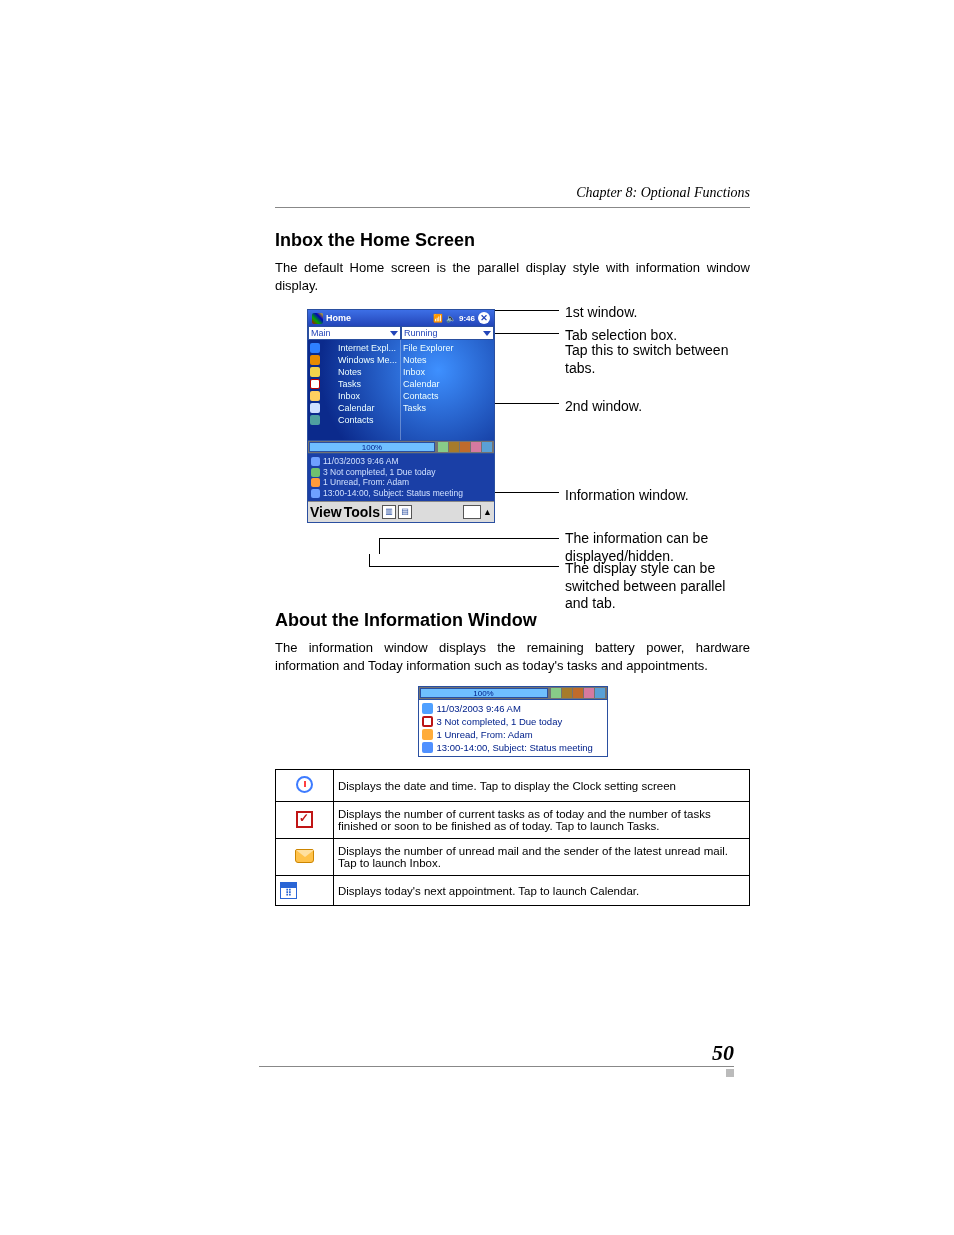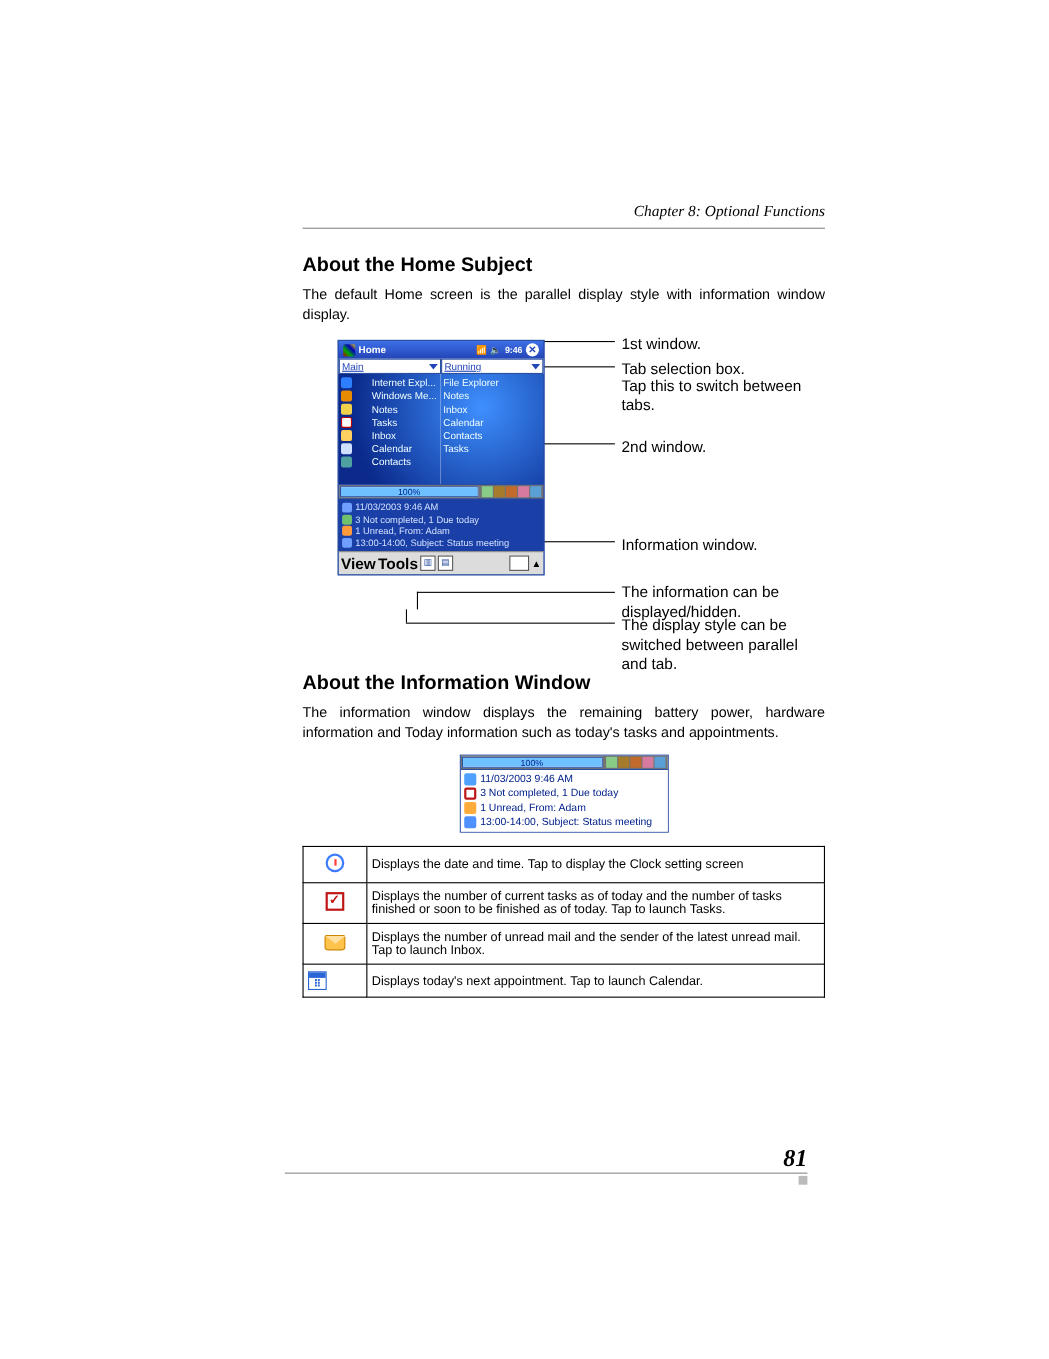--- a/index.html
+++ b/index.html
@@ -71,21 +71,21 @@
   .dev-title .flag { width:11px; height:11px; background:linear-gradient(45deg,#b00,#0a0,#00b,#ec0); border-radius:2px;}
   .dev-title .winlabel { flex:1; }
   .dev-title .ti { font-size:8px; }
   .dev-title .close {
     background:#fff; color:#2345b8; width:12px; height:12px; border-radius:50%;
     display:flex; align-items:center; justify-content:center; font-weight:bold;
   }
   .dev-tabs { display:flex; background:#2345b8; }
   .dev-tab {
     flex:1; background:#fff; color:#2345b8; border:1px solid #2a4fa0;
-    padding:1px 2px; display:flex; align-items:center; justify-content:space-between;text-decoration:underline;
+    padding:1px 2px; display:flex; align-items:center; justify-content:space-between;
   }
   .dev-tab .arrow { border-left:4px solid transparent; border-right:4px solid transparent; border-top:5px solid #2345b8; }
   .dev-cols { display:flex; background: radial-gradient(circle at 70% 30%, #3e90ff 0%, #0b2a8c 80%); }
   .dev-col { width:50%; padding:2px; border-right:1px solid rgba(255,255,255,.3); }
   .dev-col:last-child { border-right:none; }
   .dev-item { display:flex; align-items:center; gap:18px; padding:1px 0; color:#efffff; font-size:9px; white-space:nowrap; }
   .dev-item .ic { width:10px; height:10px; border-radius:2px; }
   .ic-e { background:#2e7fff; }
   .ic-w { background:#e88b00; border-radius:50%;}
   .ic-n { background:#f2d24c; }
@@ -203,21 +203,21 @@
     width:8px; height:8px; background:#bbb; margin-left:auto; margin-top:2px;
   }
 </style>
 </head>
 <body>
 
 <div class="page">
   <div class="chapter-header">Chapter 8: Optional Functions</div>
   <hr class="hr-top">
 
-  <h2>About the Home Subject</h2>
+  <h2>Inbox the Home Screen</h2>
   <p class="body">The default Home screen is the parallel display style with information window display.</p>
 
   <div class="device-fig">
 
     <div class="lead" style="left:25px; top:4px;  width:227px;"></div>
     <div class="lead" style="left:25px; top:4px;  width:1px; height:168px;"></div>
     <div class="lead" style="left:164px; top:27px; width:88px;"></div>
     <div class="lead" style="left:165px; top:97px; width:87px;"></div>
     <div class="lead" style="left:98px;  top:97px; width:1px; height:70px;"></div>
     <div class="lead" style="left:15px;  top:186px; width:237px;"></div>
@@ -405,16 +405,16 @@
           <td class="iconcell">
             <span class="big-icon bi-cal">⠿</span>
           </td>
           <td>Displays today's next appointment. Tap to launch Calendar.</td>
         </tr>
       </tbody>
   </table>
 </div>
 
 <div class="footer">
-  <div class="pg">81</div>
+  <div class="pg">50</div>
   <hr>
   <div class="dot"></div>
 </div>
 
 </body></html>

